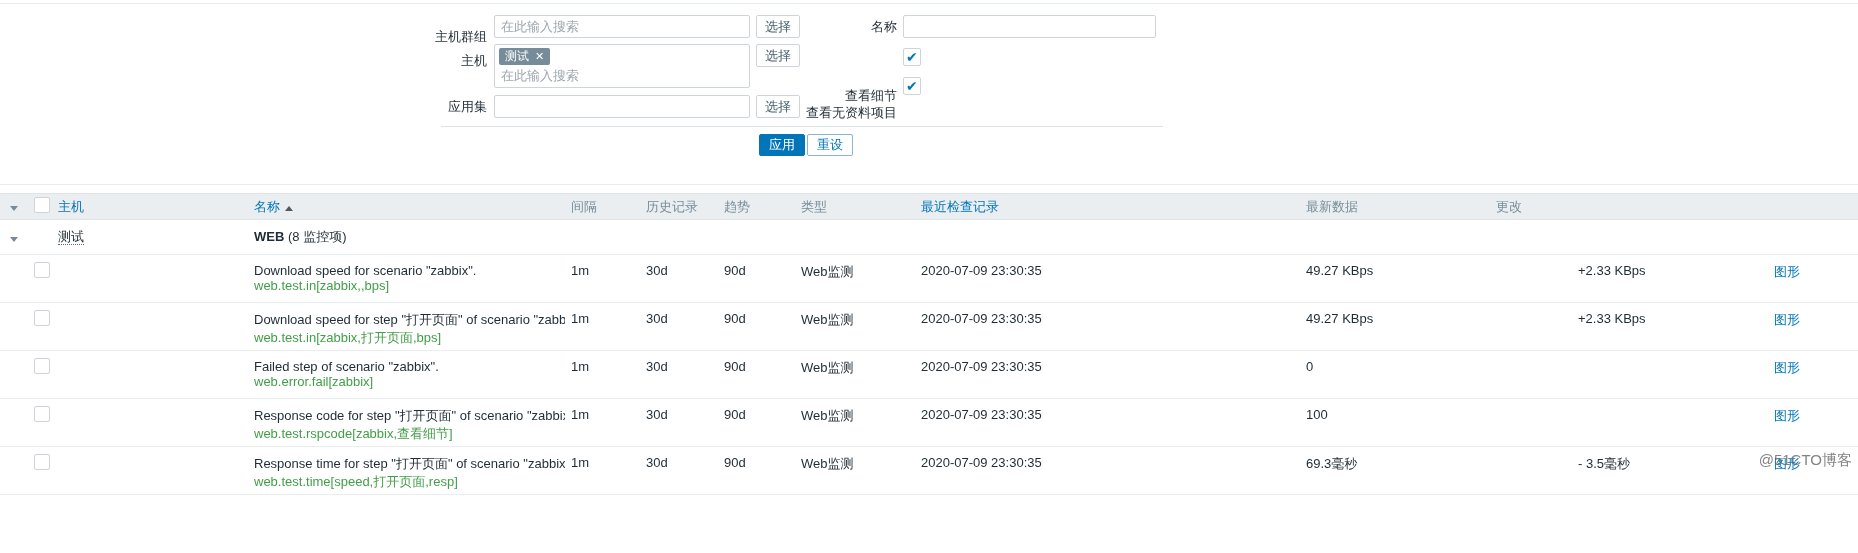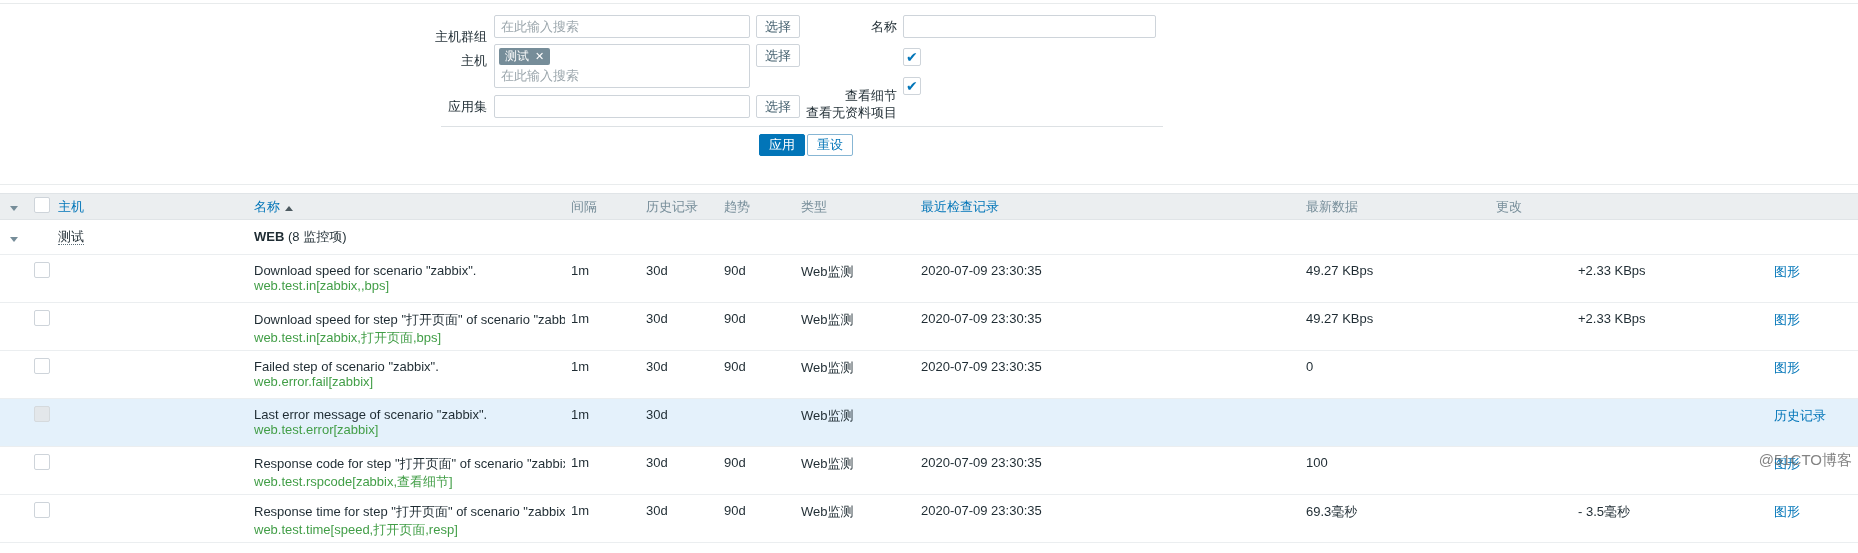--- a/index.html
+++ b/index.html
@@ -197,37 +197,20 @@
       <td>1m</td>
       <td>30d</td>
       <td>90d</td>
       <td>Web监测</td>
       <td>2020-07-09 23:30:35</td>
       <td>0</td>
       <td class="c-change"></td>
       <td><a class="link">图形</a></td>
     </tr>
 
-    <tr class="row hl">
-      <td class="c-arrow"></td>
-      <td class="c-check"><span class="cb dis"></span></td>
-      <td></td>
-      <td>
-          <div class="item-name">Last error message of scenario "zabbix".</div>
-          <div class="item-key">web.test.error[zabbix]</div>
-        </td>
-      <td>1m</td>
-      <td>30d</td>
-      <td></td>
-      <td>Web监测</td>
-      <td></td>
-      <td></td>
-      <td class="c-change"></td>
-      <td><a class="link">历史记录</a></td>
-    </tr>
 
     <tr class="row">
       <td class="c-arrow"></td>
       <td class="c-check"><span class="cb"></span></td>
       <td></td>
       <td>
           <div class="item-name">Response code for step "打开页面" of scenario "zabbix".</div>
           <div class="item-key">web.test.rspcode[zabbix,查看细节]</div>
         </td>
       <td>1m</td>

